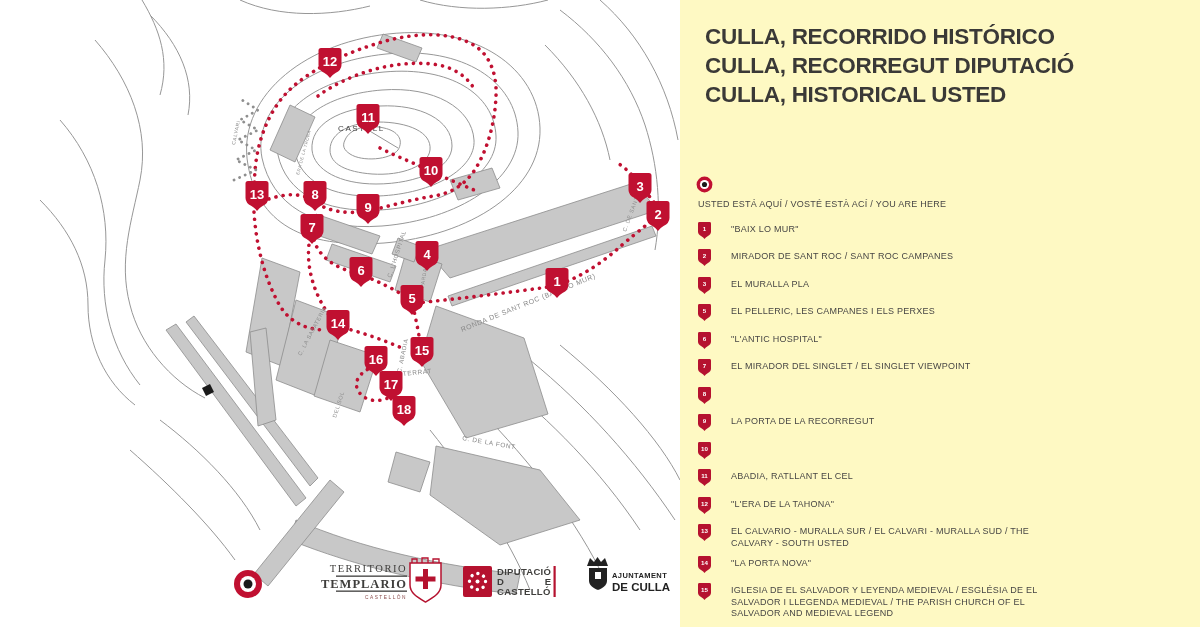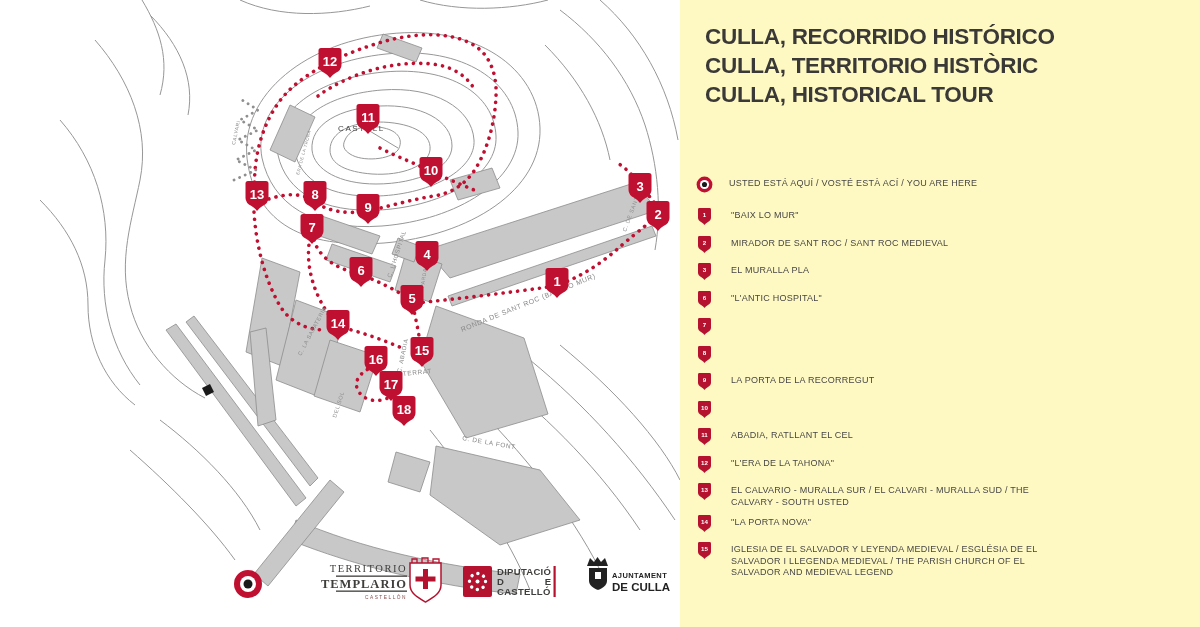--- a/index.html
+++ b/index.html
@@ -5,21 +5,21 @@
   html,body{margin:0;padding:0;background:#ffffff;}
   #stage{position:relative;width:1200px;height:627px;overflow:hidden;background:#ffffff;
          font-family:"Liberation Sans",sans-serif;}
   
   #panel{position:absolute;left:680px;top:0;width:520px;height:627px;background:#fef9c3;}
   #title{position:absolute;left:25px;top:22px;color:#3a3937;font-size:22.5px;font-weight:700;
          line-height:29px;letter-spacing:-0.3px;}
   .legend{position:absolute;left:18px;top:176px;right:26px;}
   .legend-row{display:flex;align-items:flex-start;margin-bottom:6.5px;min-height:13px;}
   .legend-row .ic{flex:0 0 13px;width:13px;margin-right:20px;margin-top:0;}
-  .legend-row.here{margin-bottom:11px;}
+  .legend-row.here{margin-bottom:11px;flex-direction:column;}
   .legend-row.here .ic{flex-basis:17px;width:17px;margin-right:16px;margin-left:-2px;}
   .legend-label{font-size:9px;color:#474645;letter-spacing:0.25px;line-height:11.5px;
                 max-width:330px;padding-top:2px;}
   
   #map{position:absolute;left:0;top:0;}
   .contour{fill:none;stroke:#979797;stroke-width:1;}
   .bldg{fill:#c8c8c8;stroke:#8d8d8d;stroke-width:0.8;}
   .route{fill:none;stroke:#c01031;stroke-width:3.6;stroke-linecap:round;stroke-dasharray:0.1 7.2;}
   .route-gray{fill:none;stroke:#8f8f8f;stroke-width:2.8;stroke-linecap:round;stroke-dasharray:0.1 6;}
   .street{fill:#8a8a8a;letter-spacing:0.6px;font-family:"Liberation Sans",sans-serif;}
@@ -233,22 +233,22 @@
         <rect x="595" y="572" width="6" height="7" fill="#ffffff"></rect>
       </g>
       <text x="612" y="578" font-size="7.5" letter-spacing="0.4" font-weight="600" fill="#222222">AJUNTAMENT</text>
       <text x="612" y="591" font-size="11.5" font-weight="800" fill="#222222">DE CULLA</text>
     </g>
   </svg>
 
   <div id="panel">
     <div id="title">
       <div>CULLA, RECORRIDO HISTÓRICO</div>
-      <div>CULLA, TERRITORIO HISTÒRIC</div>
-      <div>CULLA, HISTORICAL TOUR</div>
+      <div>CULLA, RECORREGUT DIPUTACIÓ</div>
+      <div>CULLA, HISTORICAL USTED</div>
     </div>
 
     <div class="legend" id="legend">
       <div class="legend-row here">
         <span class="ic">
           <svg width="17" height="17" viewBox="0 0 28 28">
             <circle cx="14" cy="14" r="13" fill="#c01031"></circle>
             <circle cx="14" cy="14" r="7.5" fill="#ffffff"></circle>
             <circle cx="14" cy="14" r="4.2" fill="#1a1a1a"></circle>
           </svg>
@@ -266,52 +266,62 @@
     <span class="legend-label">"BAIX LO MUR"</span>
   </div>
 
   <div class="legend-row">
     <span class="ic">
       <svg width="13" height="17" viewBox="0 0 23 30">
         <path d="M2.5,0 L20.5,0 Q23,0 23,2.5 L23,17 Q23,22 17,25 Q13.5,27 11.5,30 Q9.5,27 6,25 Q0,22 0,17 L0,2.5 Q0,0 2.5,0 Z" fill="#b5122f"></path>
         <text class="lgnum" x="11.5" y="16">2</text>
       </svg>
     </span>
-    <span class="legend-label">MIRADOR DE SANT ROC / SANT ROC MEDIEVAL</span>
+    <span class="legend-label">MIRADOR DE SANT ROC / SANT ROC CAMPANES</span>
   </div>
 
   <div class="legend-row">
     <span class="ic">
       <svg width="13" height="17" viewBox="0 0 23 30">
         <path d="M2.5,0 L20.5,0 Q23,0 23,2.5 L23,17 Q23,22 17,25 Q13.5,27 11.5,30 Q9.5,27 6,25 Q0,22 0,17 L0,2.5 Q0,0 2.5,0 Z" fill="#b5122f"></path>
         <text class="lgnum" x="11.5" y="16">3</text>
       </svg>
     </span>
     <span class="legend-label">EL MURALLA PLA</span>
   </div>
 
 
+  <div class="legend-row">
+    <span class="ic">
+      <svg width="13" height="17" viewBox="0 0 23 30">
+        <path d="M2.5,0 L20.5,0 Q23,0 23,2.5 L23,17 Q23,22 17,25 Q13.5,27 11.5,30 Q9.5,27 6,25 Q0,22 0,17 L0,2.5 Q0,0 2.5,0 Z" fill="#b5122f"></path>
+        <text class="lgnum" x="11.5" y="16">5</text>
+      </svg>
+    </span>
+    <span class="legend-label">EL PELLERIC, LES CAMPANES I ELS PERXES</span>
+  </div>
 
   <div class="legend-row">
     <span class="ic">
       <svg width="13" height="17" viewBox="0 0 23 30">
         <path d="M2.5,0 L20.5,0 Q23,0 23,2.5 L23,17 Q23,22 17,25 Q13.5,27 11.5,30 Q9.5,27 6,25 Q0,22 0,17 L0,2.5 Q0,0 2.5,0 Z" fill="#b5122f"></path>
         <text class="lgnum" x="11.5" y="16">6</text>
       </svg>
     </span>
     <span class="legend-label">"L'ANTIC HOSPITAL"</span>
   </div>
 
   <div class="legend-row">
     <span class="ic">
       <svg width="13" height="17" viewBox="0 0 23 30">
         <path d="M2.5,0 L20.5,0 Q23,0 23,2.5 L23,17 Q23,22 17,25 Q13.5,27 11.5,30 Q9.5,27 6,25 Q0,22 0,17 L0,2.5 Q0,0 2.5,0 Z" fill="#b5122f"></path>
         <text class="lgnum" x="11.5" y="16">7</text>
       </svg>
     </span>
+    <span class="legend-label">EL MIRADOR DEL SINGLET / EL SINGLET  VIEWPOINT</span>
   </div>
 
   <div class="legend-row">
     <span class="ic">
       <svg width="13" height="17" viewBox="0 0 23 30">
         <path d="M2.5,0 L20.5,0 Q23,0 23,2.5 L23,17 Q23,22 17,25 Q13.5,27 11.5,30 Q9.5,27 6,25 Q0,22 0,17 L0,2.5 Q0,0 2.5,0 Z" fill="#b5122f"></path>
         <text class="lgnum" x="11.5" y="16">8</text>
       </svg>
     </span>
   </div>

